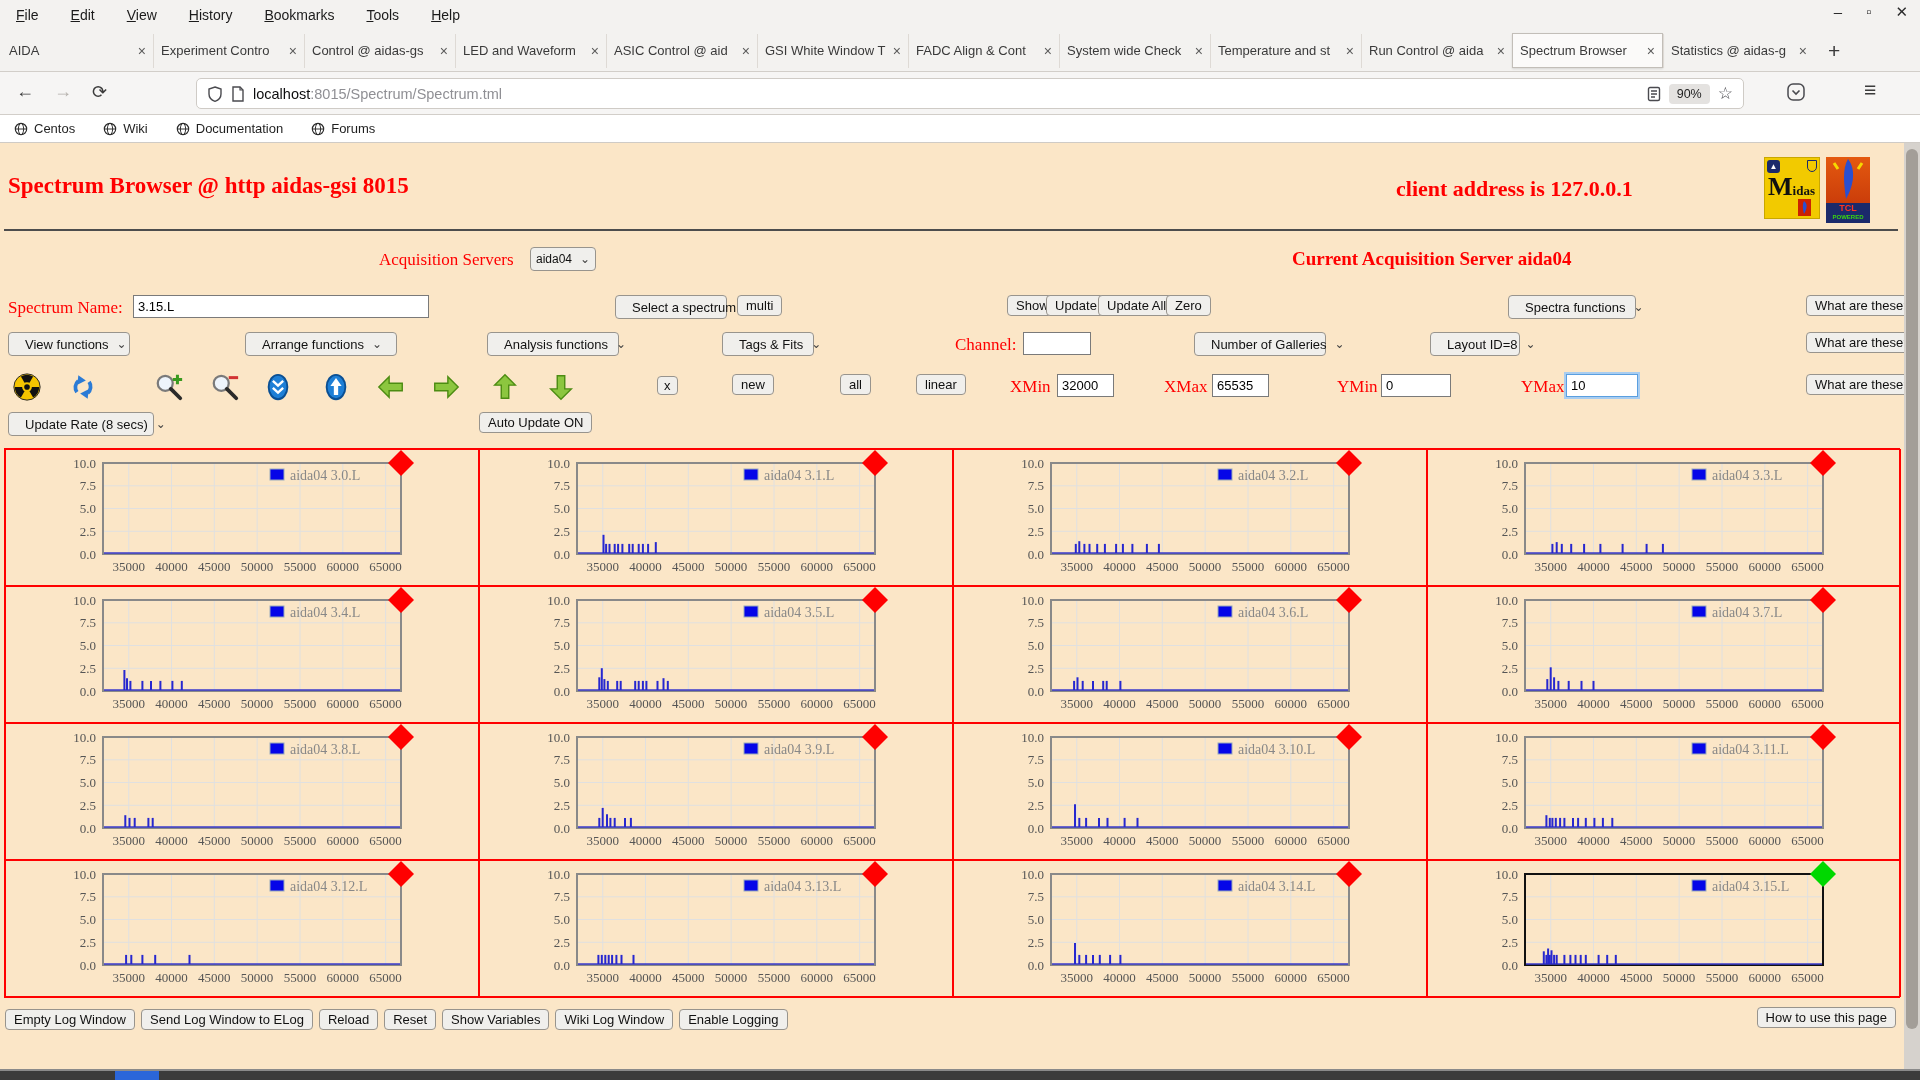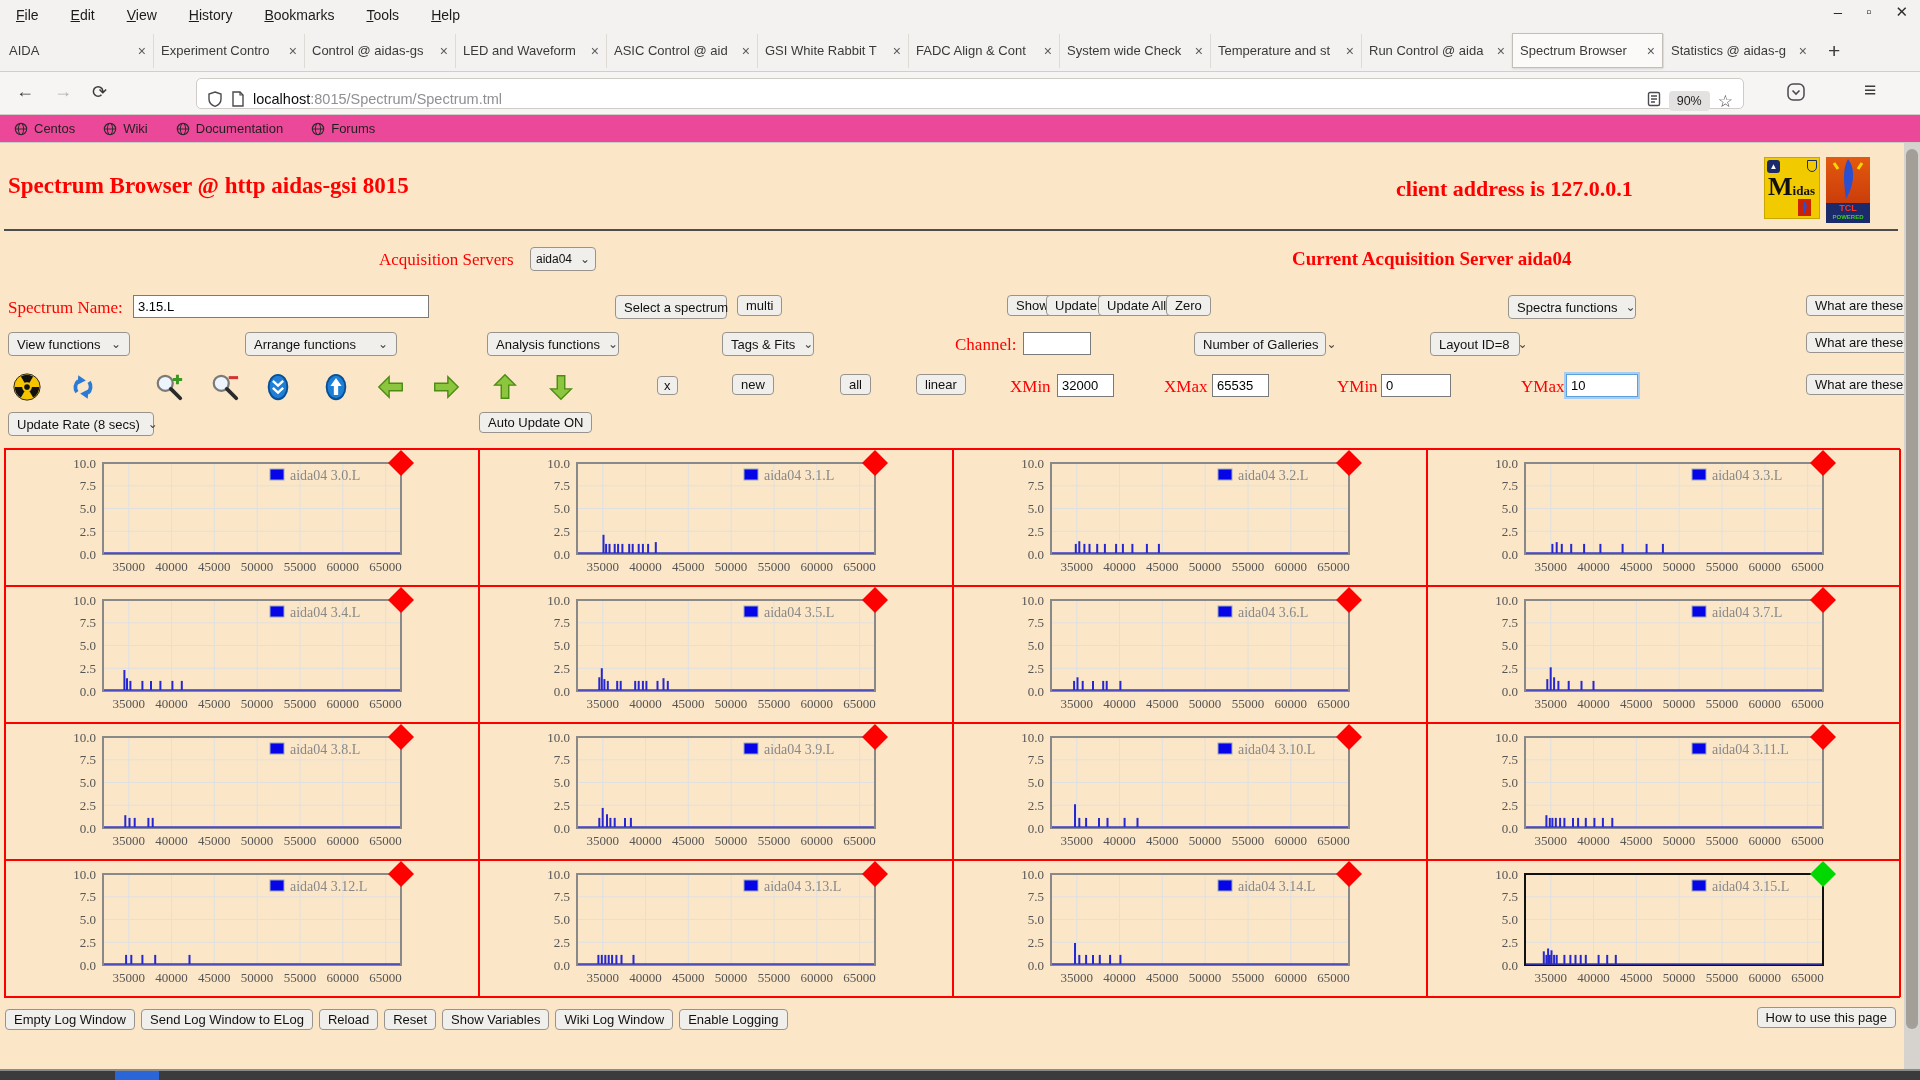--- a/index.html
+++ b/index.html
@@ -12,32 +12,32 @@
 .winctl{position:absolute;right:12px;top:3px;display:flex;gap:24px;font-size:15px;color:#2c2c2c}
 .tabbar{position:absolute;top:30px;left:0;width:1920px;height:42px;background:#f3f2f0;display:flex;align-items:center;padding-left:2px;border-bottom:1px solid #d2cec9}
 .tab{width:151px;height:34px;display:flex;align-items:center;padding:0 7px;font-size:13px;color:#3a3a3a;border-left:1px solid #dedad5;flex:none}
 .tab:first-child{border-left:none}
 .tab-label{flex:1;white-space:nowrap;overflow:hidden}
 .tab-close{color:#5a5a5a;margin-left:5px;font-size:14px}
 .tab.active{background:#fbfaf9;border:1px solid #c2beb8;border-radius:0;height:35px;box-shadow:0 1px 2px rgba(0,0,0,.12)}
 .newtab{font-size:21px;color:#3a3a3a;margin-left:14px}
 .navbar{position:absolute;top:72px;left:0;width:1920px;height:43px;background:#f6f5f4;border-bottom:1px solid #d2cec9}
 .navbtn{position:absolute;top:9px;font-size:18px;color:#3b3b3b}
-.urlbox{position:absolute;left:196px;top:6px;width:1548px;height:31px;background:#fff;border:1px solid #cfcbc6;border-radius:5px;display:flex;align-items:flex-start;padding:12px 10px;gap:8px}
+.urlbox{position:absolute;left:196px;top:6px;width:1548px;height:31px;background:#fff;border:1px solid #cfcbc6;border-radius:5px;display:flex;align-items:center;padding:12px 10px;gap:8px}
 .urltext{font-size:14.5px;color:#0c0c0d}
 .urlpath{color:#8f8f94}
 .zoombadge{background:#e4e2e0;border-radius:4px;font-size:12.5px;color:#222;padding:3px 8px}
-.bookbar{position:absolute;top:115px;left:0;width:1920px;height:28px;background:#ec4899;display:flex;align-items:center;gap:28px;padding-left:14px;font-size:13px;color:#1f1f1f;border-bottom:1px solid #cfcbc6}
+.bookbar{position:absolute;top:115px;left:0;width:1920px;height:28px;background:#ffffff;display:flex;align-items:center;gap:28px;padding-left:14px;font-size:13px;color:#1f1f1f;border-bottom:1px solid #cfcbc6}
 .bm{display:inline-flex;align-items:center;gap:6px}
 
 .page{position:absolute;top:143px;left:0;width:1904px;height:937px;background:#fbe6c7}
 .rs{font-family:"Liberation Serif",serif;color:#ff0000}
 .abs{position:absolute}
 .gbtn{display:inline-block;background:#f0efec;border:1px solid #98948d;border-radius:4px;padding:2px 8px;font-size:13px;color:#111;white-space:nowrap}
-.sel{display:inline-flex;align-items:center;justify-content:space-between;background:#f0efec;border:1px solid #98948d;border-radius:4px;padding:2px 8px;font-size:13px;color:#111;white-space:nowrap;height:24px}
+.sel{display:inline-flex;align-items:center;justify-content:space-between;background:#f0efec;border:1px solid #98948d;border-radius:4px;padding:2px 16px;font-size:13px;color:#111;white-space:nowrap;height:24px}
 .chev{color:#444;font-size:12px;margin-left:8px}
 .tinput{background:#fff;border:1px solid #7a7a7a;height:23px;font-size:13px;padding:0 4px;font-family:"Liberation Sans",sans-serif}
 .tinput.focused{border:1px solid #5a9fe0;box-shadow:0 0 0 2px #a9cdf0}
 .icon30{display:inline-block;width:30px;height:30px}
 
 .grid{position:absolute;left:4px;top:305px;width:1896px;display:grid;grid-template-columns:repeat(4,1fr);border:1px solid #ff0000}
 .cell{border:1px solid #ff0000;height:137px;position:relative;overflow:visible}
 svg .tick{font:13px "Liberation Serif",serif;fill:#555}
 svg .legend{font:14px "Liberation Serif",serif;fill:#888}
 .footer{position:absolute;left:5px;top:866px;display:flex;gap:6px}
@@ -84,21 +84,21 @@
     </div>
     <div class="tab">
       <span class="tab-label">LED and Waveform</span>
       <span class="tab-close">×</span>
     </div>
     <div class="tab">
       <span class="tab-label">ASIC Control @ aid</span>
       <span class="tab-close">×</span>
     </div>
     <div class="tab">
-      <span class="tab-label">GSI White Rabbit T</span>
+      <span class="tab-label">GSI White Window T</span>
       <span class="tab-close">×</span>
     </div>
     <div class="tab">
       <span class="tab-label">FADC Align &amp; Cont</span>
       <span class="tab-close">×</span>
     </div>
     <div class="tab">
       <span class="tab-label">System wide Check</span>
       <span class="tab-close">×</span>
     </div>

